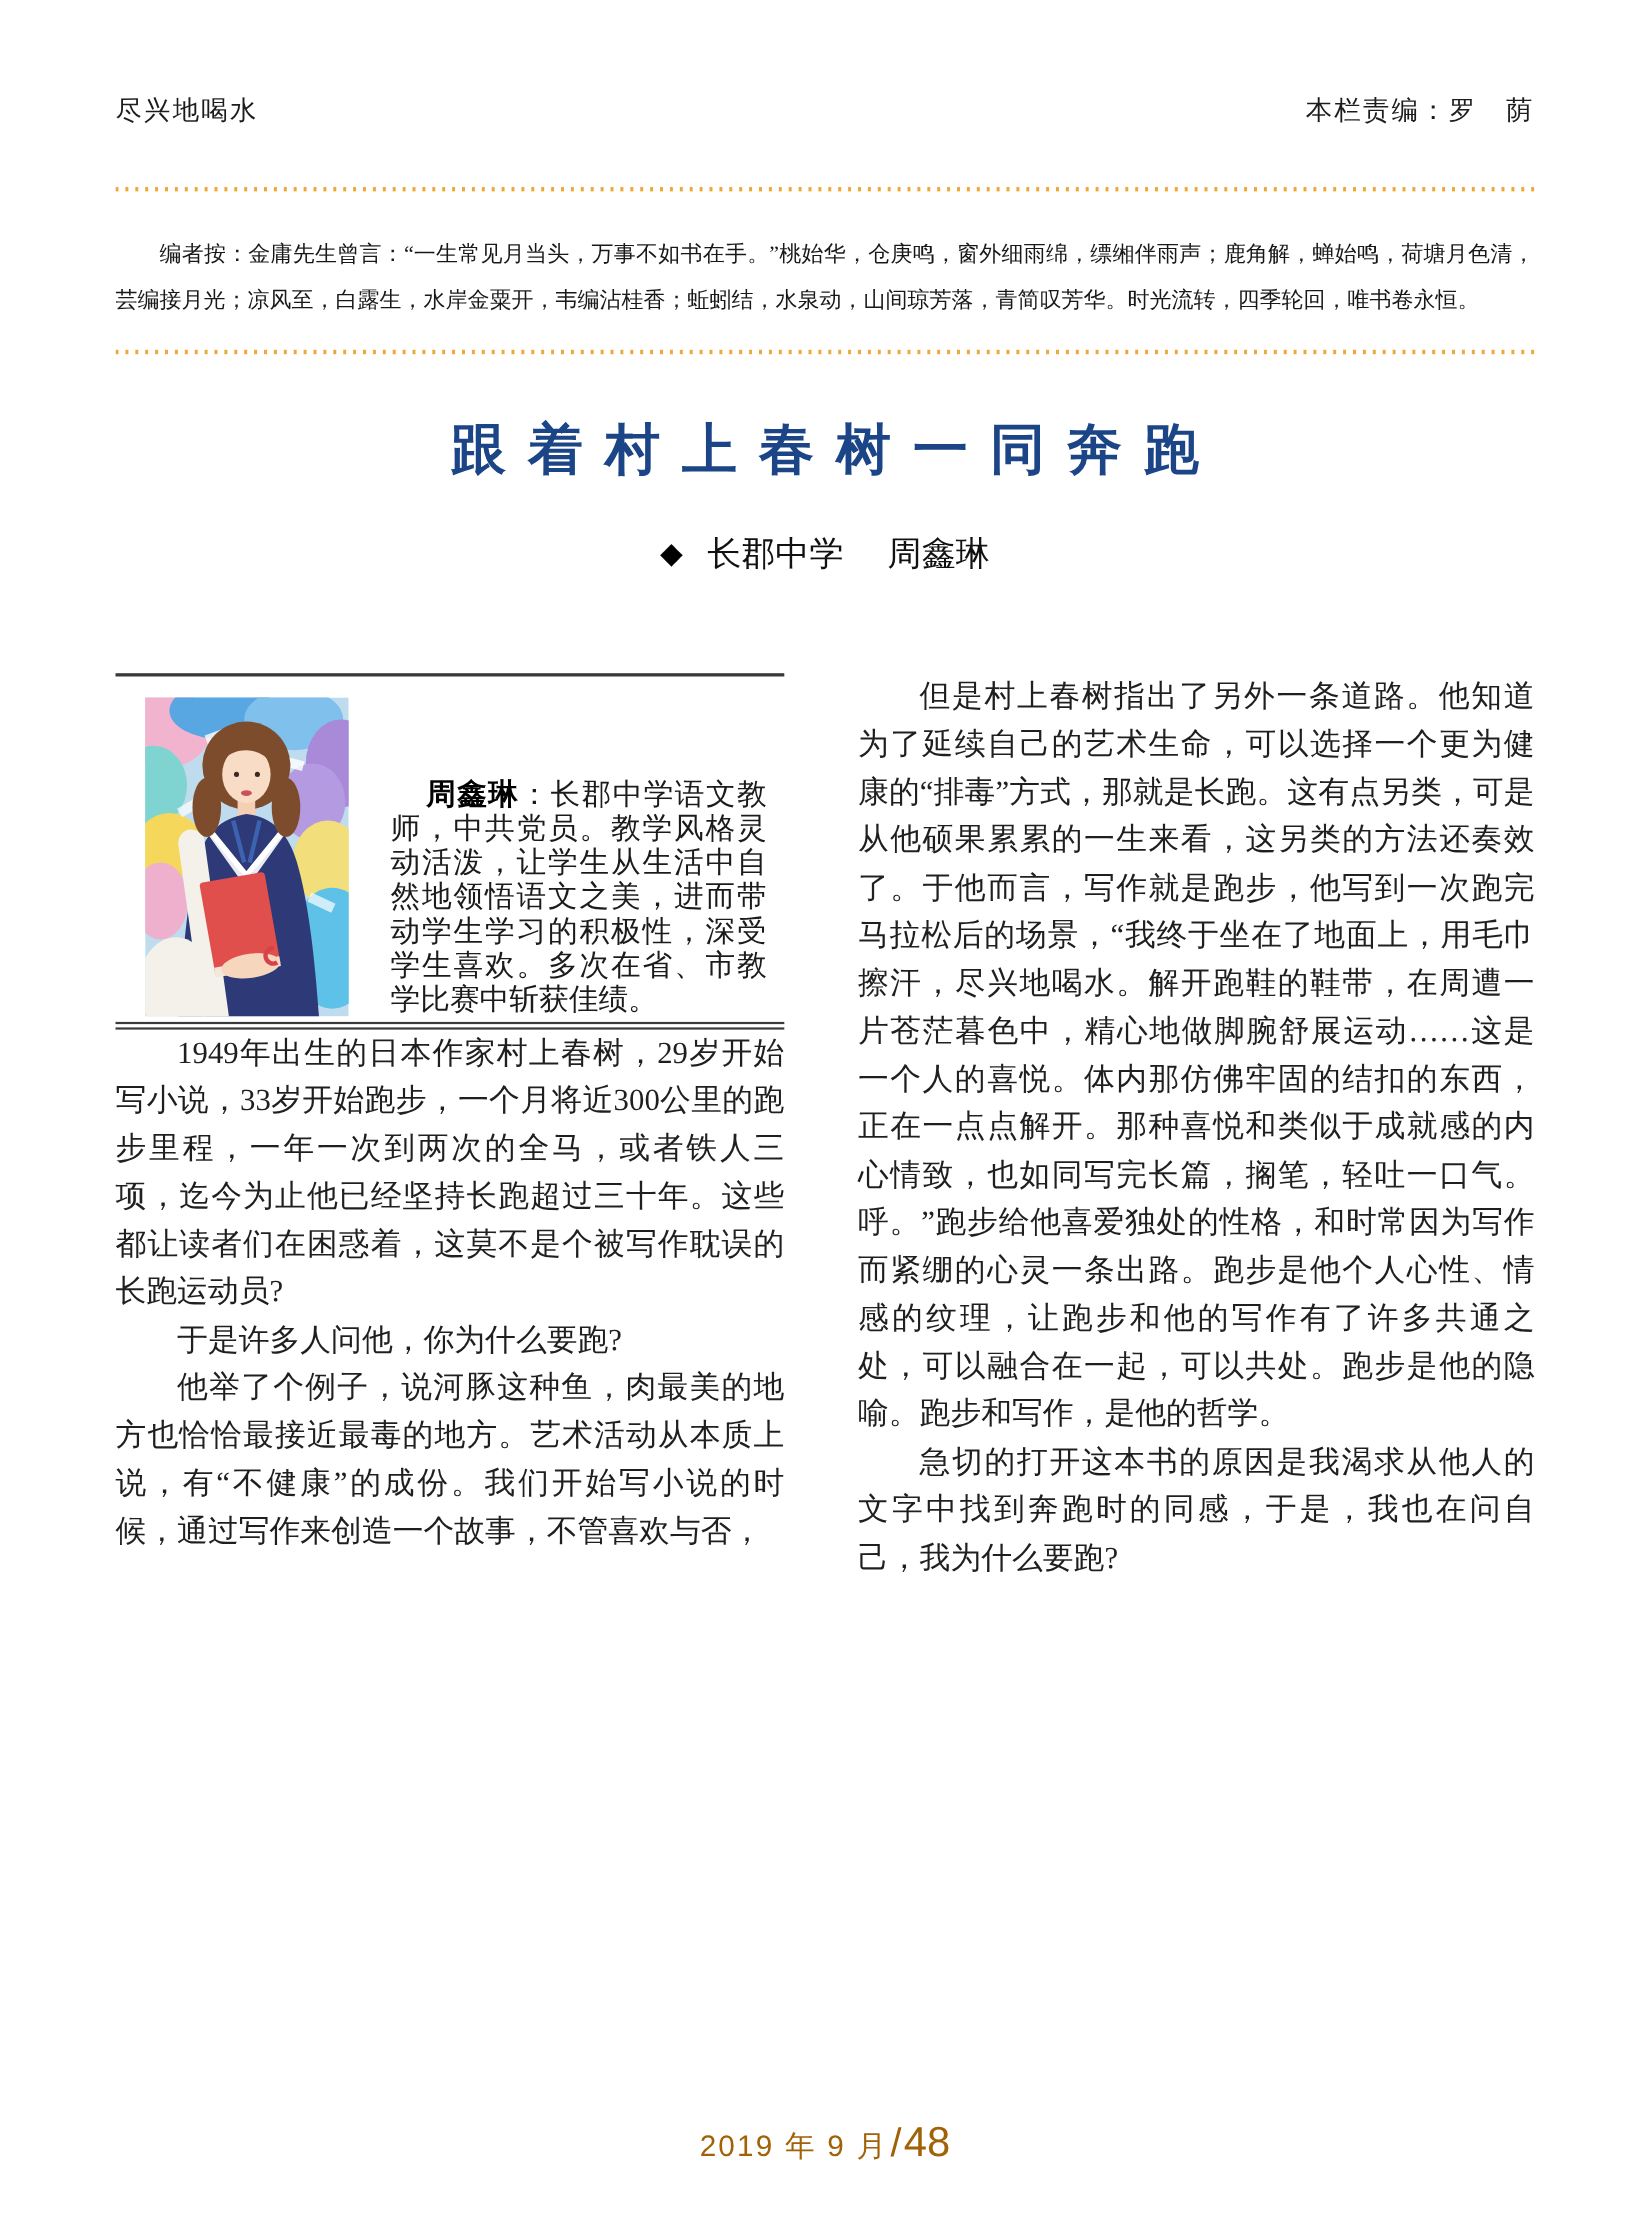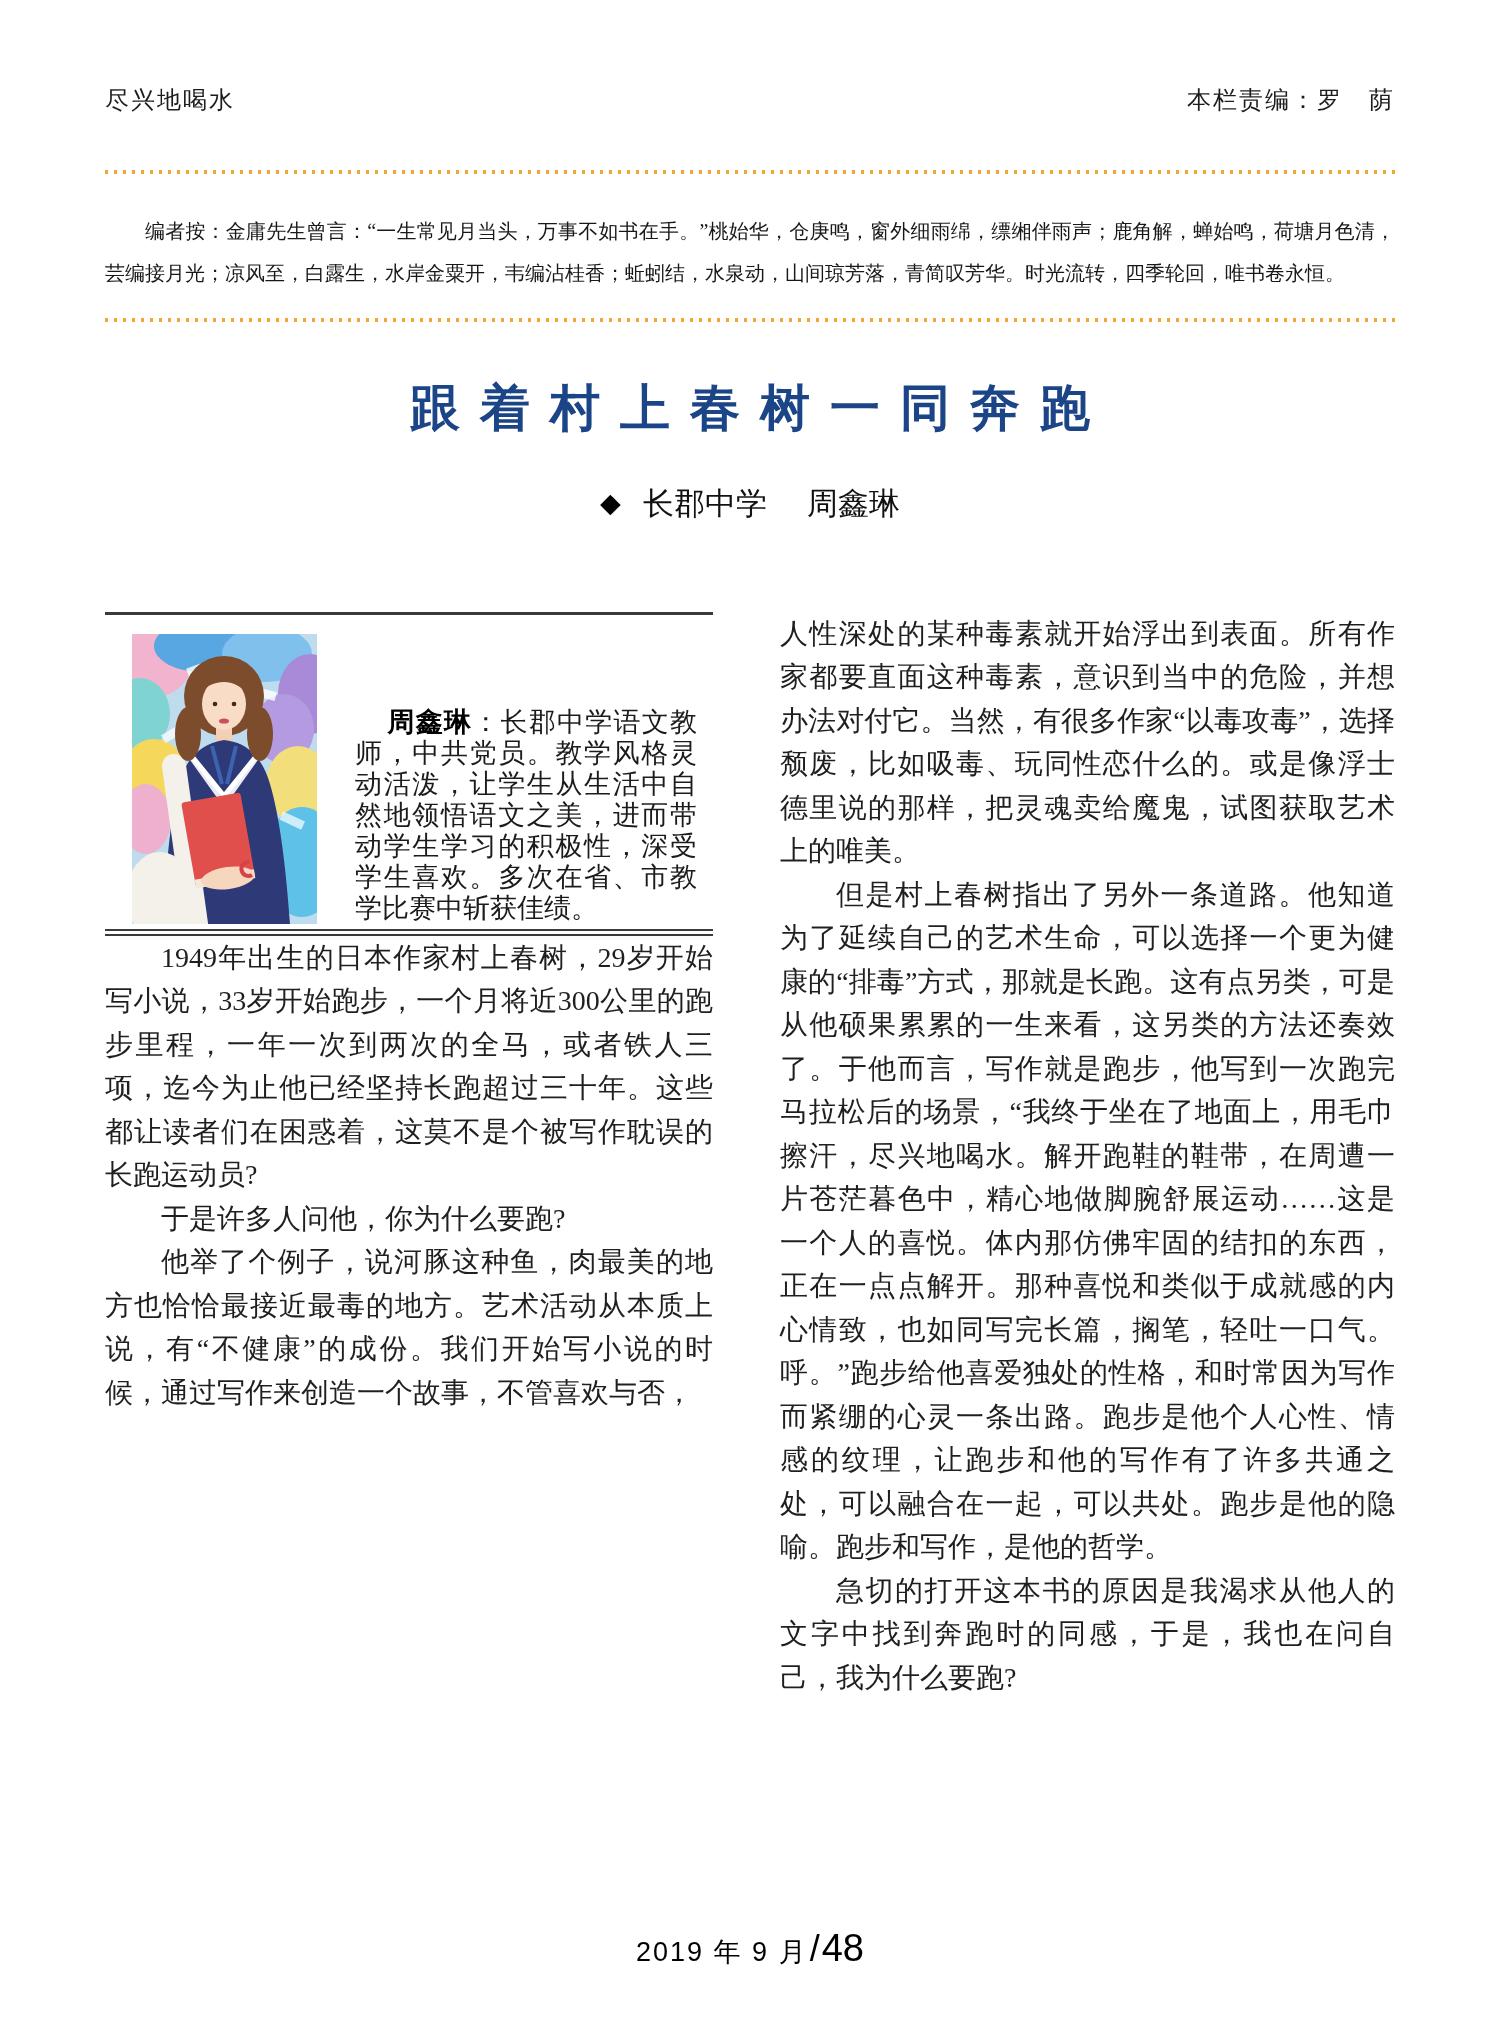--- a/index.html
+++ b/index.html
@@ -71,21 +71,21 @@
     width:358px; padding-top:46px; font-size:27px; line-height:31px;
     text-align:justify; text-indent:1.2em; color:#1b1b1b;
   }
   .bio-text .bio-name {
     font-weight:bold; font-family:"Liberation Sans","DejaVu Sans",sans-serif; color:#000;
   }
 
   
   .pg-footer {
     position:absolute; left:105px; right:105px; bottom:64px; text-align:center;
-    font-family:"Liberation Sans","DejaVu Sans",sans-serif; color:#000000;margin-top:44px;
+    font-family:"Liberation Sans","DejaVu Sans",sans-serif; color:#a16207;margin-top:44px;
   }
   .pg-footer .f-date { font-size:27px; letter-spacing:2px; }
   .pg-footer .f-slash { font-size:36px; font-weight:300; margin:0 2px; }
   .pg-footer .f-page { font-size:38px; }
 </style>
 </head>
 <body>
 
 <div class="page">
   <div class="inner">
@@ -162,21 +162,20 @@
           </div>
           <p class="bio-text"><span class="bio-name">周鑫琳</span><span>：长郡中学语文教师，中共党员。教学风格灵动活泼，让学生从生活中自然地领悟语文之美，进而带动学生学习的积极性，深受学生喜欢。多次在省、市教学比赛中斩获佳绩。</span></p>
         </div>
 
         <p class="body-par">1949年出生的日本作家村上春树，29岁开始写小说，33岁开始跑步，一个月将近300公里的跑步里程，一年一次到两次的全马，或者铁人三项，迄今为止他已经坚持长跑超过三十年。这些都让读者们在困惑着，这莫不是个被写作耽误的长跑运动员?</p>
         <p class="body-par">于是许多人问他，你为什么要跑?</p>
         <p class="body-par">他举了个例子，说河豚这种鱼，肉最美的地方也恰恰最接近最毒的地方。艺术活动从本质上说，有“不健康”的成份。我们开始写小说的时候，通过写作来创造一个故事，不管喜欢与否，</p>
       </div>
 
       <div class="col-right">
-        <p class="body-par no-indent">人性深处的某种毒素就开始浮出到表面。所有作家都要直面这种毒素，意识到当中的危险，并想办法对付它。当然，有很多作家“以毒攻毒”，选择颓废，比如吸毒、玩同性恋什么的。或是像浮士德里说的那样，把灵魂卖给魔鬼，试图获取艺术上的唯美。</p>
         <p class="body-par">但是村上春树指出了另外一条道路。他知道为了延续自己的艺术生命，可以选择一个更为健康的“排毒”方式，那就是长跑。这有点另类，可是从他硕果累累的一生来看，这另类的方法还奏效了。于他而言，写作就是跑步，他写到一次跑完马拉松后的场景，“我终于坐在了地面上，用毛巾擦汗，尽兴地喝水。解开跑鞋的鞋带，在周遭一片苍茫暮色中，精心地做脚腕舒展运动……这是一个人的喜悦。体内那仿佛牢固的结扣的东西，正在一点点解开。那种喜悦和类似于成就感的内心情致，也如同写完长篇，搁笔，轻吐一口气。呼。”跑步给他喜爱独处的性格，和时常因为写作而紧绷的心灵一条出路。跑步是他个人心性、情感的纹理，让跑步和他的写作有了许多共通之处，可以融合在一起，可以共处。跑步是他的隐喻。跑步和写作，是他的哲学。</p>
         <p class="body-par">急切的打开这本书的原因是我渴求从他人的文字中找到奔跑时的同感，于是，我也在问自己，我为什么要跑?</p>
       </div>
 
     </div>
   </div>
 
   <div class="pg-footer">
     <span class="f-date">2019 年 9 月</span><span class="f-slash">/</span><span class="f-page">48</span>
   </div>

